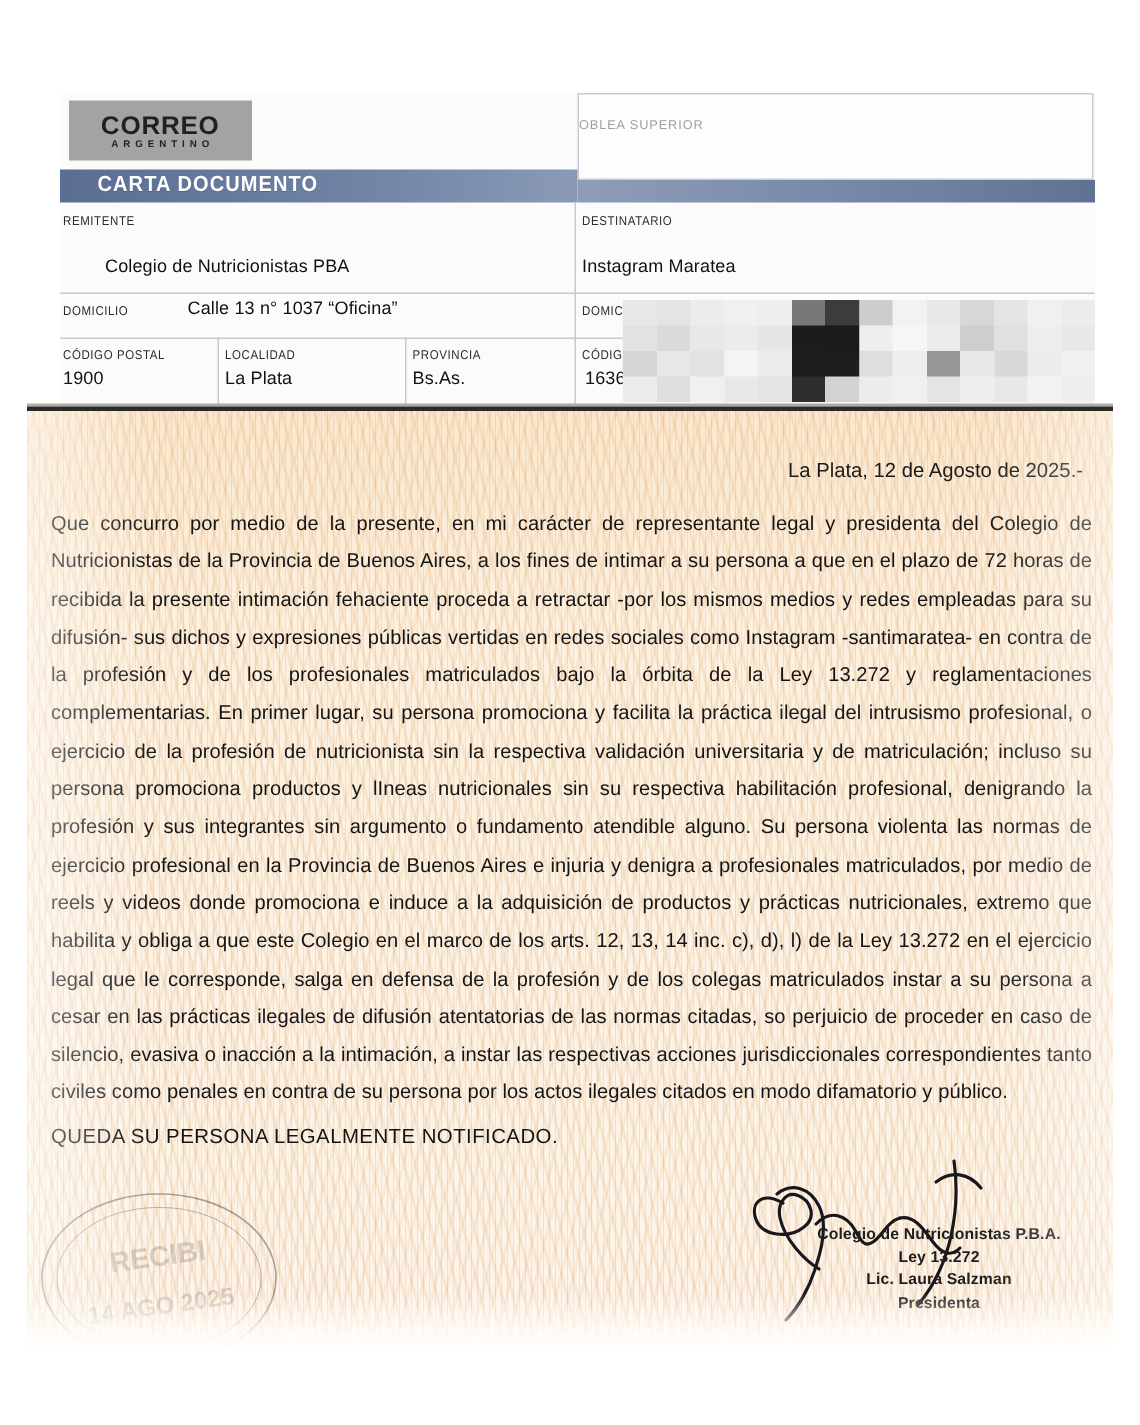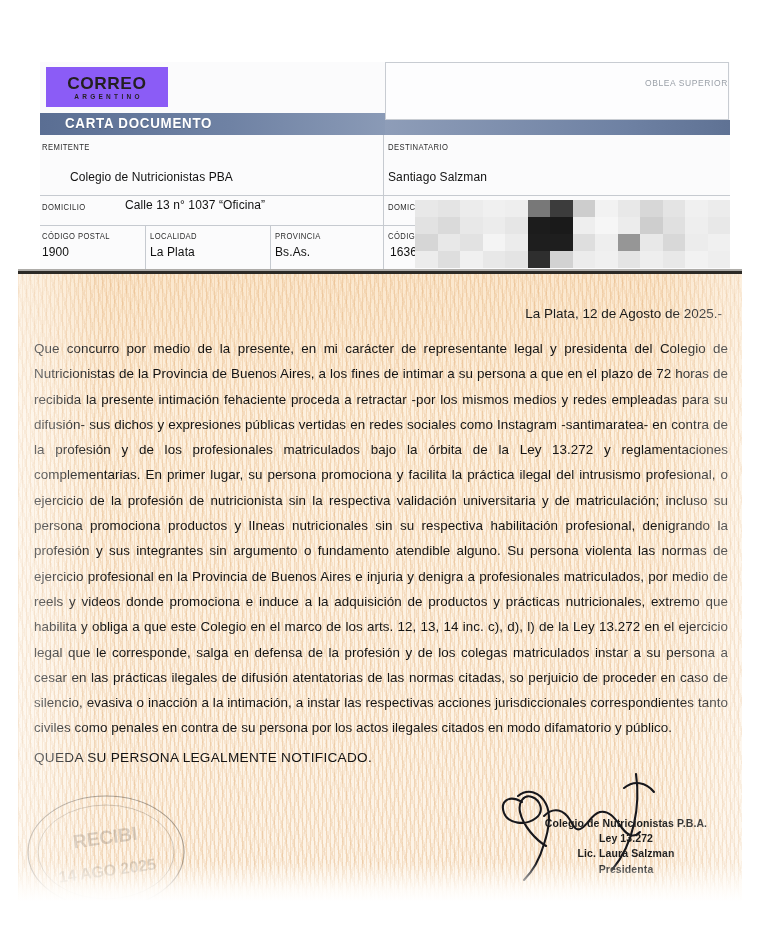--- a/index.html
+++ b/index.html
@@ -15,21 +15,21 @@
 
   
   .form-head{
     position:absolute;left:40px;top:62px;width:690px;height:210px;
     background:#fbfbfc;
   }
 
   
   .logo-box{
     position:absolute;left:6px;top:5px;width:122px;height:40px;
-    background:#8b5cf6;
+    background:#a3a3a3;
     display:flex;flex-direction:column;align-items:center;justify-content:center;
   }
   .logo-correo{
     font-family:"Liberation Sans", sans-serif;
     font-weight:bold;font-size:17px;letter-spacing:0.5px;color:#231f20;
     line-height:1;margin-top:2px;
     transform:scaleX(1.02);
   }
   .logo-argentino{
     font-family:"Liberation Sans", sans-serif;
@@ -38,21 +38,21 @@
   }
 
   
   .oblea-box{
     position:absolute;left:345px;top:0px;width:344px;height:58px;
     border:1px solid #c8ccd2;background:#fdfdfe;
     box-sizing:border-box;
   }
   .oblea-text{
     position:absolute;left:0;right:0;top:14px;
-    text-align:right;
+    text-align:left;
     font-size:8.5px;letter-spacing:0.6px;color:#9aa0a8;
     line-height:1.45;
   }
 
   
   .cd-bar{
     position:absolute;left:0px;top:51px;width:345px;height:22px;
     background:linear-gradient(to right,#5a6e93 0%,#6f82a4 55%,#8a9ab6 100%);
   }
   .cd-bar-right{
@@ -208,21 +208,21 @@
     <div class="cd-bar"></div>
     <div class="cd-bar-right"></div>
     <div class="cd-label">CARTA DOCUMENTO</div>
 
     <div class="vrule v3b"></div>
 
     <div class="fld-label remitente-lbl">REMITENTE</div>
     <div class="fld-value remitente-val">Colegio de Nutricionistas PBA</div>
 
     <div class="fld-label destinatario-lbl">DESTINATARIO</div>
-    <div class="fld-value destinatario-val">Santiago Salzman</div>
+    <div class="fld-value destinatario-val">Instagram Maratea</div>
 
     <div class="rule r1"></div>
     <div class="fld-label dom1-lbl">DOMICILIO</div>
     <div class="fld-value dom1-val">Calle 13 n° 1037 “Oficina”</div>
     <div class="fld-label dom2-lbl">DOMICILIO</div>
 
     <div class="rule r2"></div>
     <div class="fld-label cp-lbl">CÓDIGO POSTAL</div>
     <div class="fld-value cp-val">1900</div>
     <div class="fld-label loc-lbl">LOCALIDAD</div>

